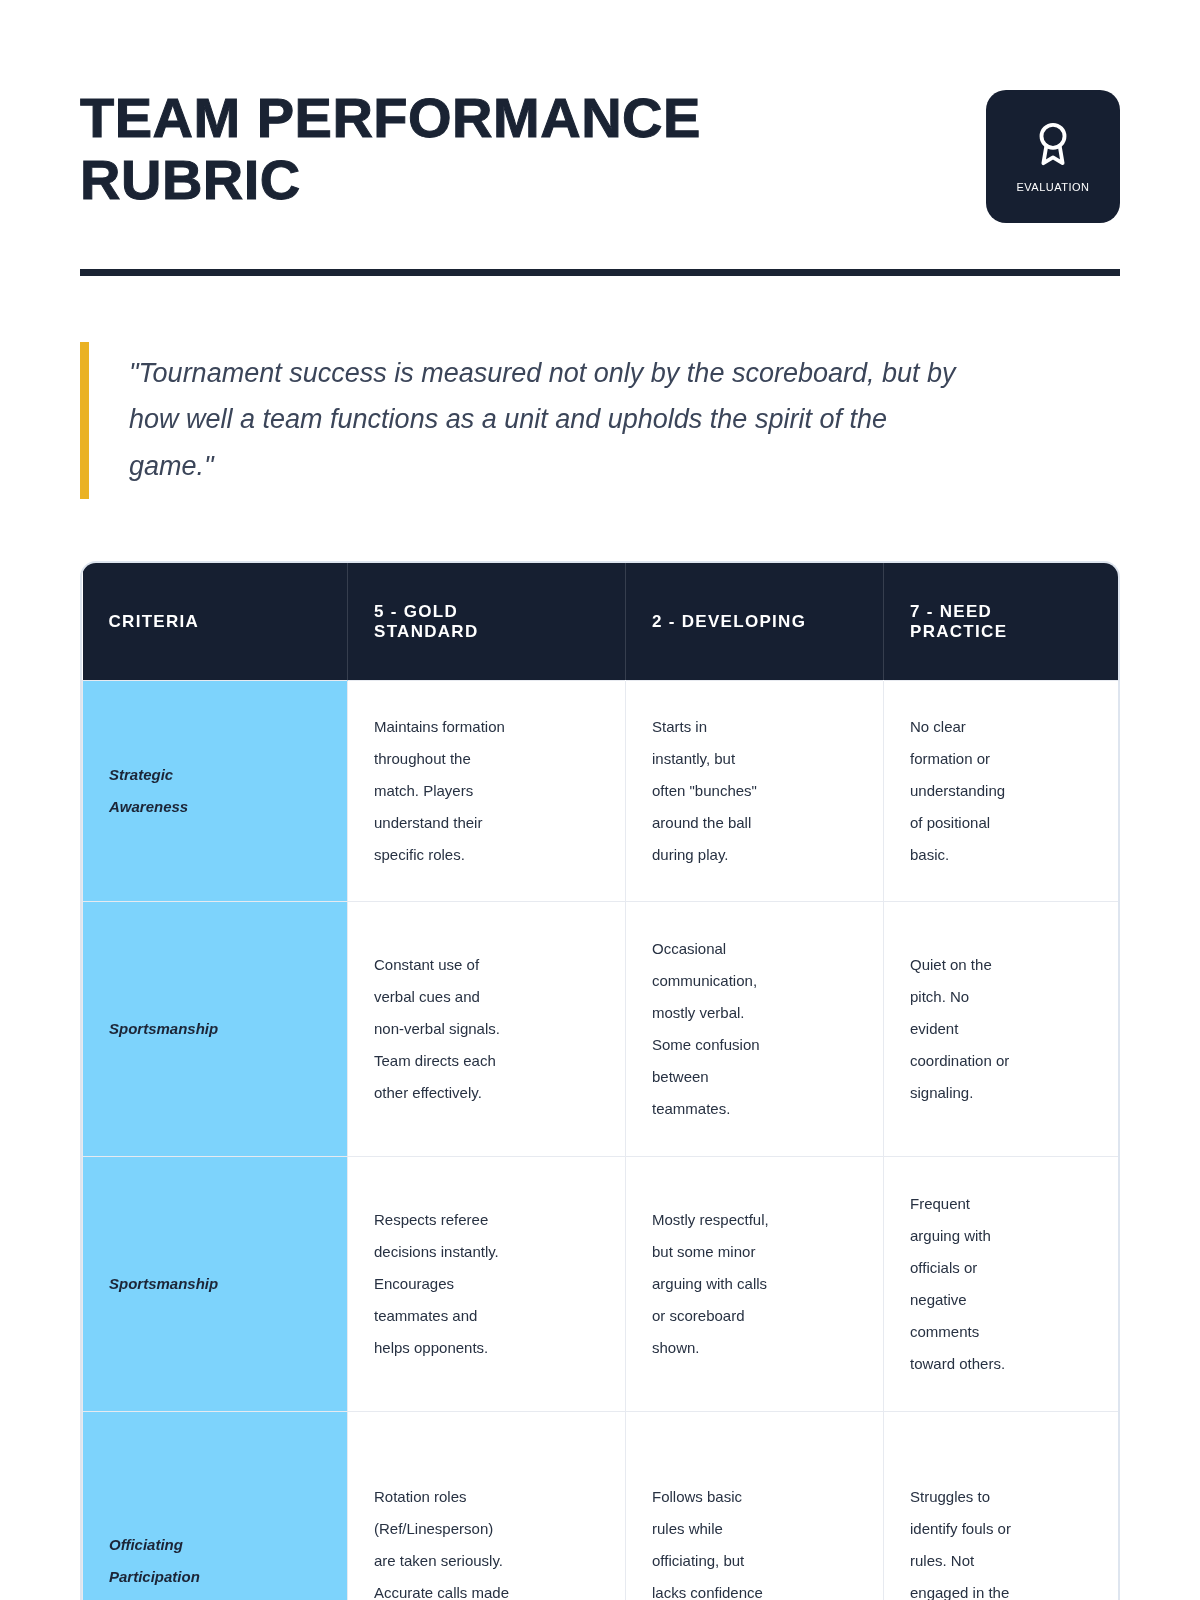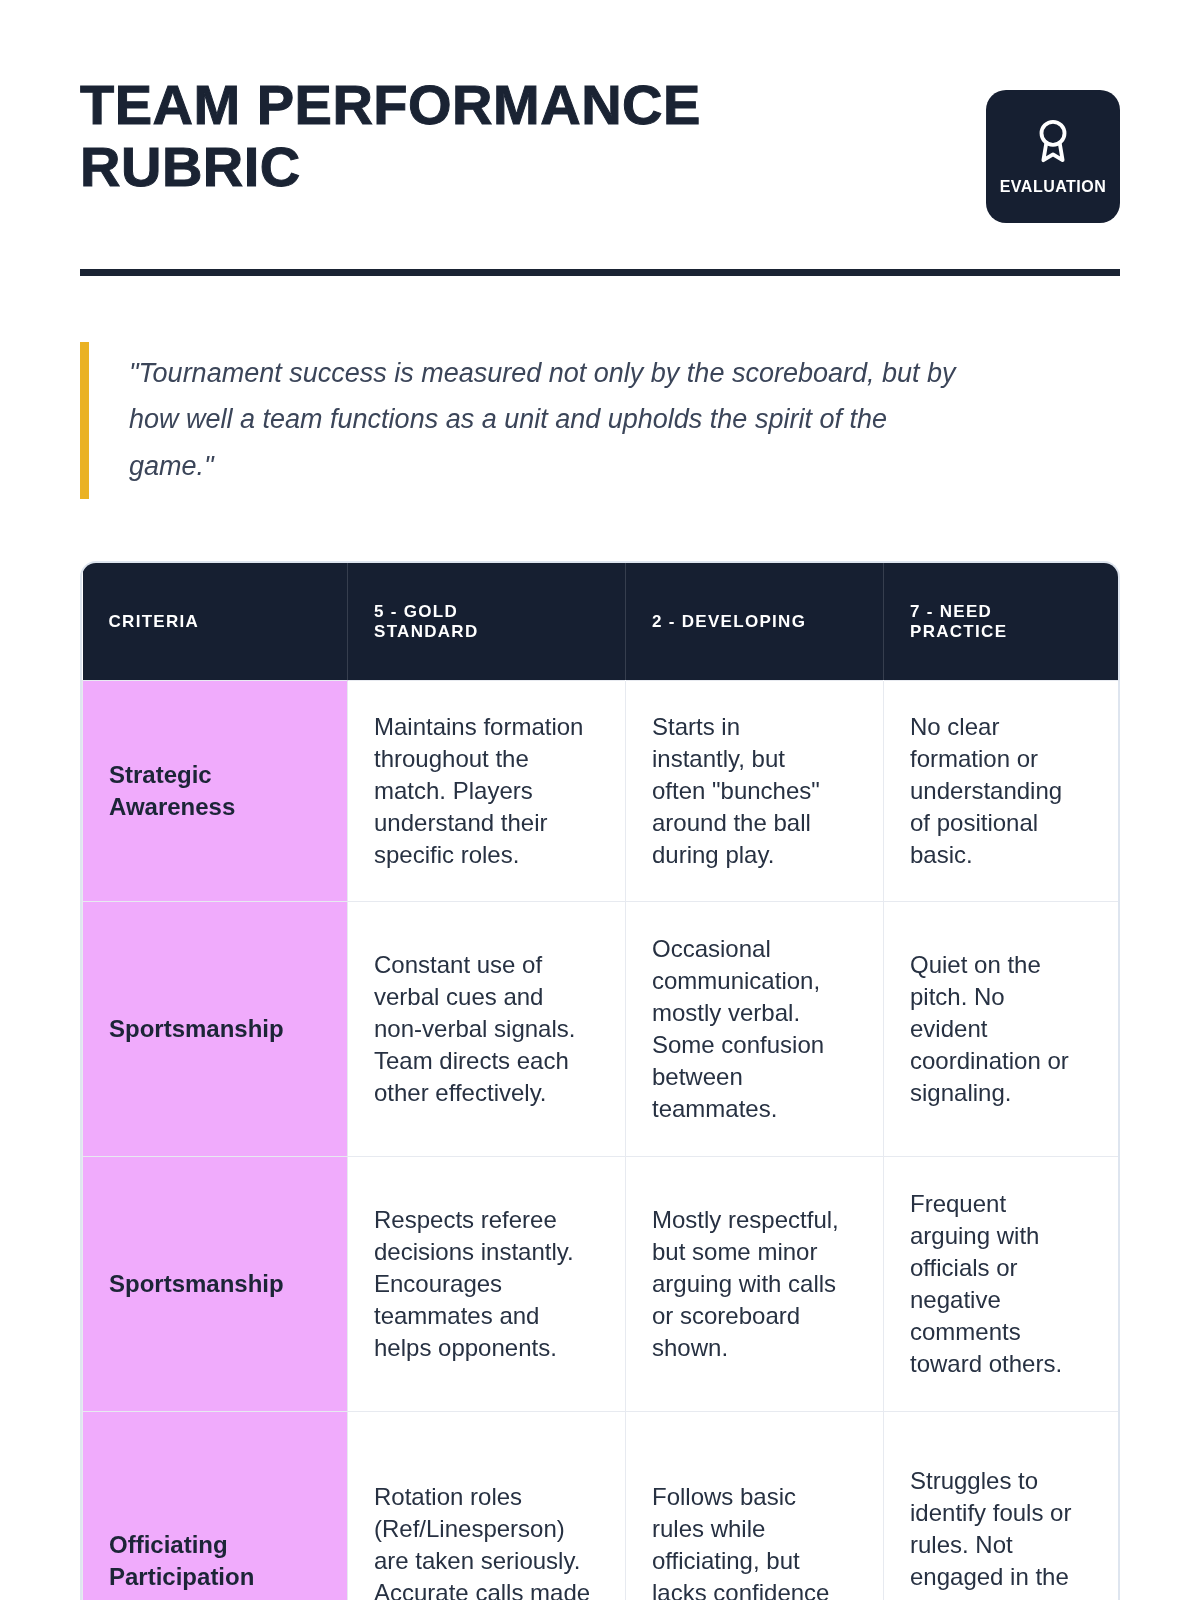--- a/index.html
+++ b/index.html
@@ -11,21 +11,21 @@
     overflow: hidden;
     font-family: "Liberation Sans", sans-serif;
     color: #273142;
   }
   .inner { padding: 0 80px; }
 
   
   .header {
     display: flex;
     justify-content: space-between;
-    align-items: flex-start;
+    align-items: center;
     padding-top: 74px;
   }
   .title {
     margin: 0;
     font-size: 56px;
     line-height: 1.1;
     font-weight: 900;
     letter-spacing: 0.5px;
     color: #1a2333;
     white-space: pre-line;
@@ -47,22 +47,22 @@
     border-radius: 20px;
     display: flex;
     flex-direction: column;
     align-items: center;
     justify-content: center;
     gap: 10px;
   }
   .badge svg { width: 46px; height: 46px; }
   .badge-label {
     color: #ffffff;
-    font-size: 16px;
-    font-weight: 700;
+    font-size: 11px;
+    font-weight: 400;
     letter-spacing: 0.5px;
   }
 
   
   .rule {
     height: 7px;
     background: #1a2333;
     border: none;
     margin: 46px 0 0 0;
   }
@@ -110,31 +110,32 @@
     padding: 10px 26px;
     border-right: 1px solid rgba(255,255,255,0.14);
     white-space: pre-line;
   }
   .rubric thead th:last-child { border-right: none; }
 
   .rubric tbody td {
     box-sizing: border-box;
     border: 1px solid #e7eaf0;
     padding: 28px 26px;
-    font-size: 24px;
+    font-size: 15px;
     line-height: 32px;
     vertical-align: middle;
     background: #ffffff;
     white-space: pre-line;
     color: #273142;
   }
   .rubric tbody td.crit {
-    background: #f0abfc;
+    background: #7dd3fc;
     font-weight: 700;
     color: #1c2537;
+    font-style: italic;
   }
   .rubric tbody tr.r1 td { height: 221px; }
   .rubric tbody tr.r2 td { height: 255px; }
   .rubric tbody tr.r3 td { height: 255px; }
   .rubric tbody tr.r4 td { height: 300px; }
 </style>
 </head>
 <body>
 
 <div class="page">

